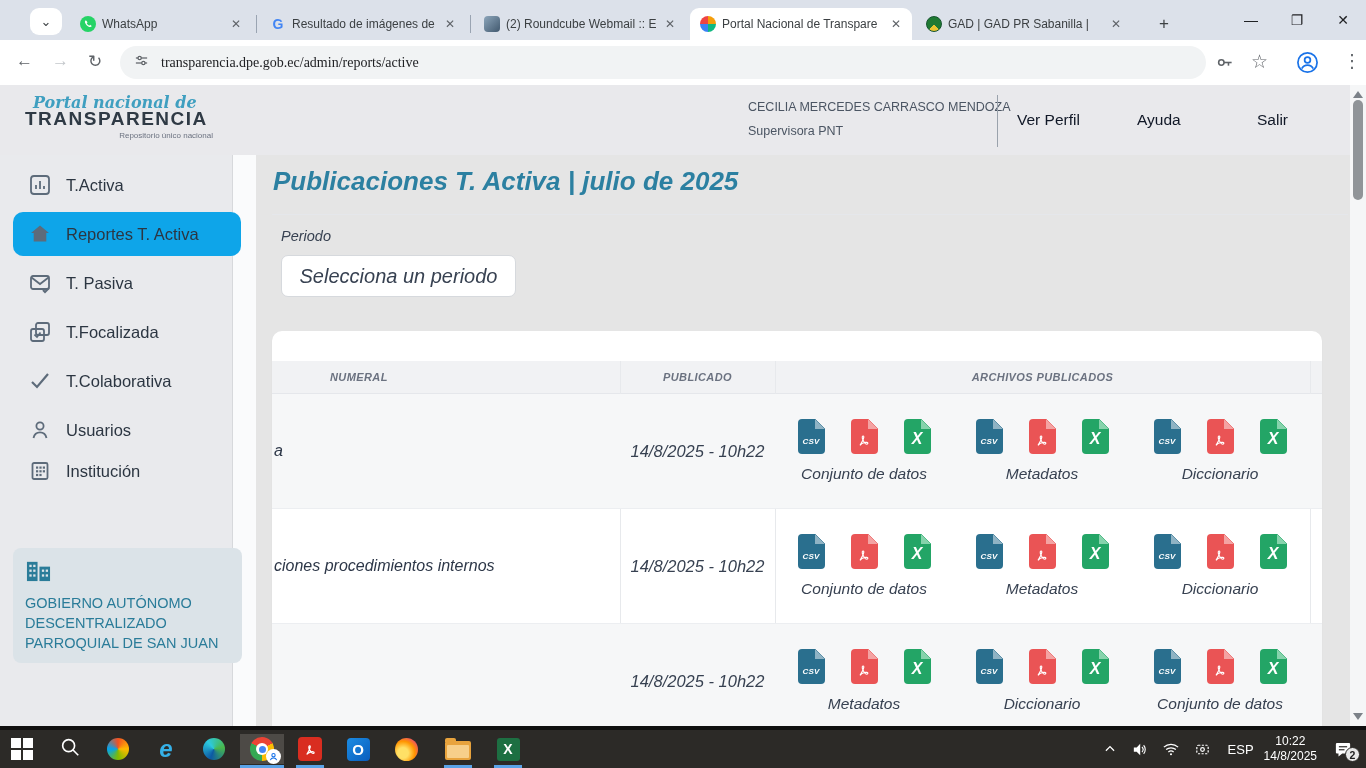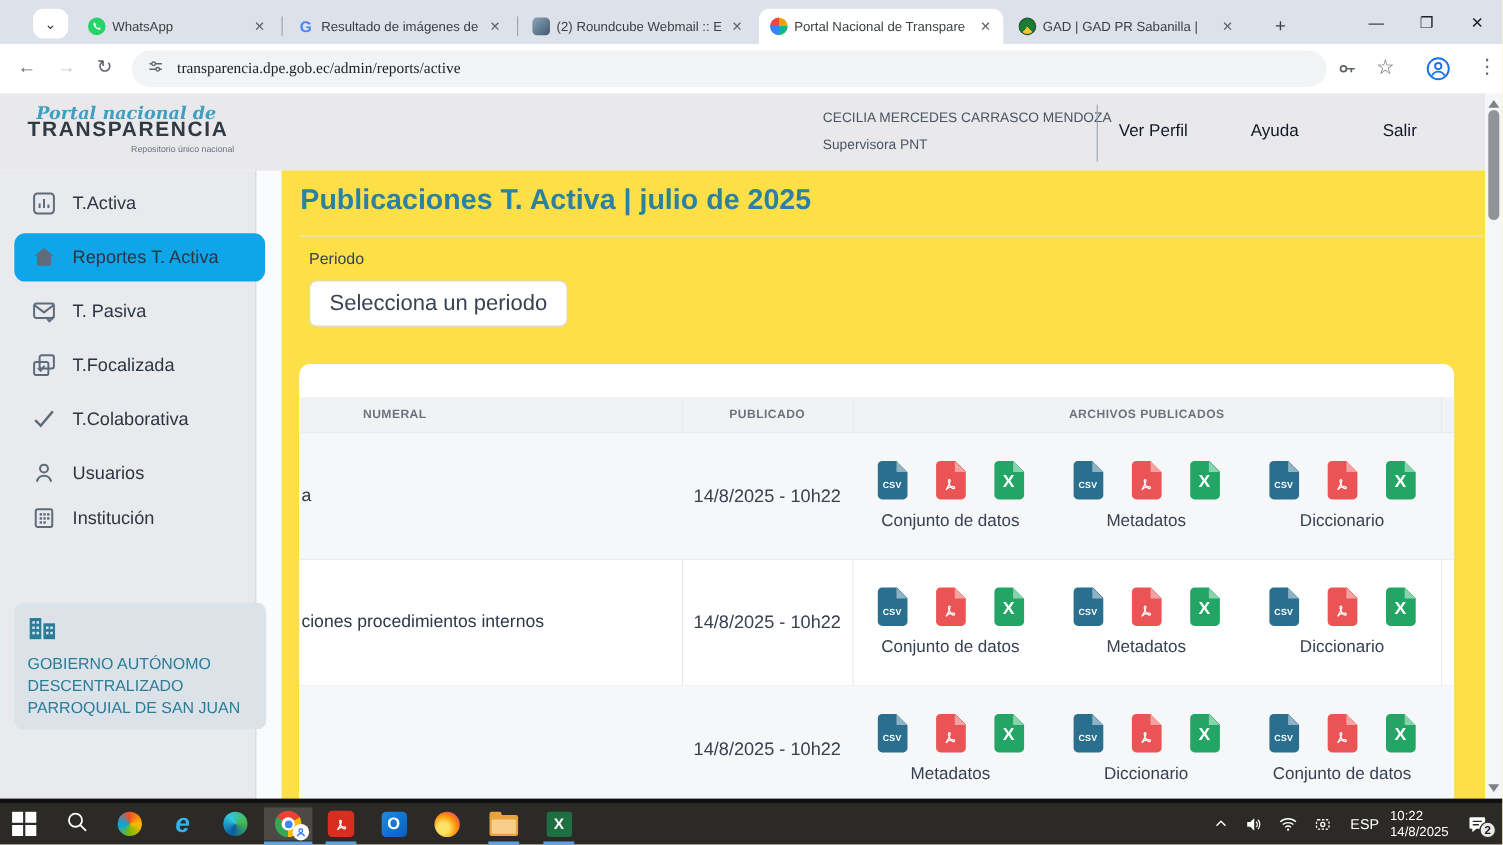--- a/index.html
+++ b/index.html
@@ -44,21 +44,21 @@
   
   .sidebar { position:absolute; left:0; top:155px; width:233px; height:573px; background:#e9eaed; border-right:1px solid #d7d9dc; }
   .sbitem { position:absolute; left:13px; width:228px; height:44px; display:flex; align-items:center; border-radius:10px; }
   .sbitem .sbic { width:24px; height:24px; margin-left:15px; flex:0 0 24px; }
   .sbitem .sblbl { font-size:16.5px; color:#2c3642; margin-left:14px; white-space:nowrap; }
   .sbitem.active { background:#0ea5e9; }
   .instcard { position:absolute; left:13px; top:393px; width:229px; height:115px; background:#dbe3e8; border-radius:8px; padding:10px 12px; }
   .instcard .instlbl { color:#2a7c99; font-size:14.5px; line-height:20px; margin-top:6px; width:208px; }
 
   
-  .main { position:absolute; left:256px; top:155px; width:1094px; height:573px; background:#fde047; }
+  .main { position:absolute; left:256px; top:155px; width:1094px; height:573px; background:#e5e5e5;font-style:italic; }
   .pagetitle { position:absolute; left:17px; top:11px; font-size:26px; font-weight:bold; color:#2c80a1; }
   .titlediv { position:absolute; left:16px; top:59px; width:1076px; height:1px; background:#e5e7eb; }
   .periodlbl { position:absolute; left:25px; top:73px; font-size:14.5px; color:#374151; }
   .periodsel { position:absolute; left:25px; top:100px; width:235px; height:42px; background:#fff; border:1px solid #d6d9dd; border-radius:7px; display:flex; align-items:center; justify-content:center; font-size:20px; color:#374151; }
 
   .card { position:absolute; left:16px; top:176px; width:1050px; height:397px; background:#fff; border-radius:10px 10px 0 0; box-shadow:0 1px 2px rgba(0,0,0,.04); overflow:hidden; }
   .thead { position:absolute; left:0; top:30px; width:1050px; height:33px; background:#f1f2f4; border-bottom:1px solid #e5e7eb; display:flex; align-items:center; font-size:11px; color:#6b7280; font-weight:bold; letter-spacing:.4px; }
   .th-numeral { width:348px; padding-left:58px; }
   .th-published { width:155px; text-align:center; }
   .th-files { width:535px; text-align:center; }
@@ -107,21 +107,21 @@
   .acroic { width:24px; height:24px; background:#d92d20; border-radius:4px; display:flex; align-items:center; justify-content:center; }
   .outlic { width:23px; height:23px; background:linear-gradient(135deg,#1b8ce3,#0a5dbd); border-radius:4px; color:#fff; font-weight:bold; font-size:15px; display:flex; align-items:center; justify-content:center; }
   .ffic { width:23px; height:23px; border-radius:50%; background:radial-gradient(circle at 35% 65%,#ffe066 0 25%,#ff9500 55%,#e8417a 85%); }
   .foldic { position:relative; width:26px; height:19px; background:#e8a33d; border-radius:2px; margin-top:3px; }
   .foldic::before { content:""; position:absolute; left:0; top:-3px; width:11px; height:4px; background:#e8a33d; border-radius:2px 2px 0 0; }
   .foldic::after { content:""; position:absolute; left:2px; top:4px; width:22px; height:13px; background:#f7cf8a; border-radius:1px; }
   .xlappic { width:23px; height:23px; background:#1d6f42; border-radius:3px; color:#fff; font-weight:bold; font-size:14px; display:flex; align-items:center; justify-content:center; }
   .tray { position:absolute; top:0; height:38px; display:flex; align-items:center; color:#fff; }
   .trayic { margin:0 7px; display:flex; align-items:center; }
   .esp { font-size:13px; margin:0 10px; }
-  .clock { text-align:left; font-size:12px; line-height:15px; margin-right:10px; }
+  .clock { text-align:center; font-size:12px; line-height:15px; margin-right:10px; }
   .notif { position:relative; margin-right:14px; }
   .nbadge { position:absolute; right:-8px; bottom:-4px; width:15px; height:15px; border-radius:50%; background:#e8e8e8; color:#1c1c1c; font-size:10.5px; font-weight:bold; display:flex; align-items:center; justify-content:center; border:1px solid #2c2a27; }
 </style>
 </head>
 <body>
 
 <div id="screen">
 
   <div class="tabstrip">
     <div class="tabsearch">

